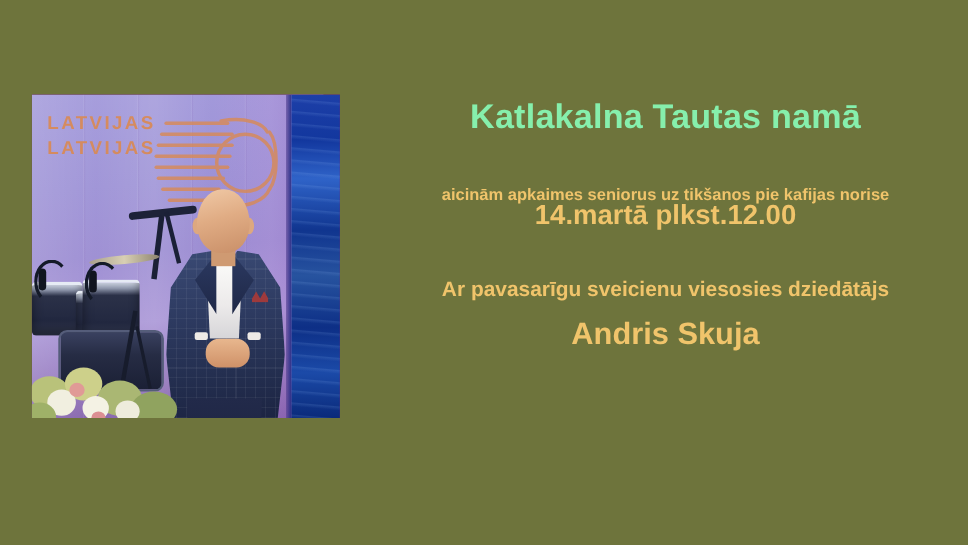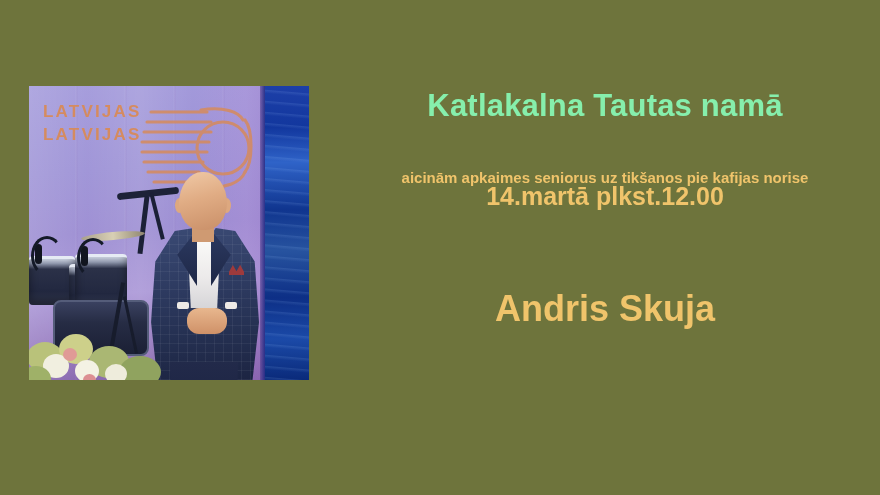--- a/index.html
+++ b/index.html
@@ -325,21 +325,21 @@
     left: 0; right: 0;
     top: 253px;
     font-size: 19px;
     font-weight: 700;
     color: #f0c46b;
   }
   .t-guestname {
     position: absolute;
     left: 0; right: 0;
     top: 288px;
-    font-size: 36px;
+    font-size: 28px;
     font-weight: 700;
     color: #f0c46b;
   }
   .t-note {
     position: absolute;
     left: 0; right: 0;
     top: 388px;
     font-size: 15px;
     font-weight: 400;
     color: #e9d7a8;
@@ -426,16 +426,17 @@
     </div>
 
     <div class="blue-edge"></div>
     <div class="blue-panel"></div>
   </div>
 
   <div id="textblock">
     <div class="t-title">Katlakalna Tautas namā</div>
     <div class="t-datetime">14.martā plkst.12.00</div>
     <div class="t-invite">aicinām apkaimes seniorus uz tikšanos pie kafijas norise</div>
+    <div class="t-guestline">Ar pavasarīgu sveicienu viesosies dziedātājs</div>
     <div class="t-guestname">Andris Skuja</div>
   </div>
 
 </div>
 
 </body></html>

